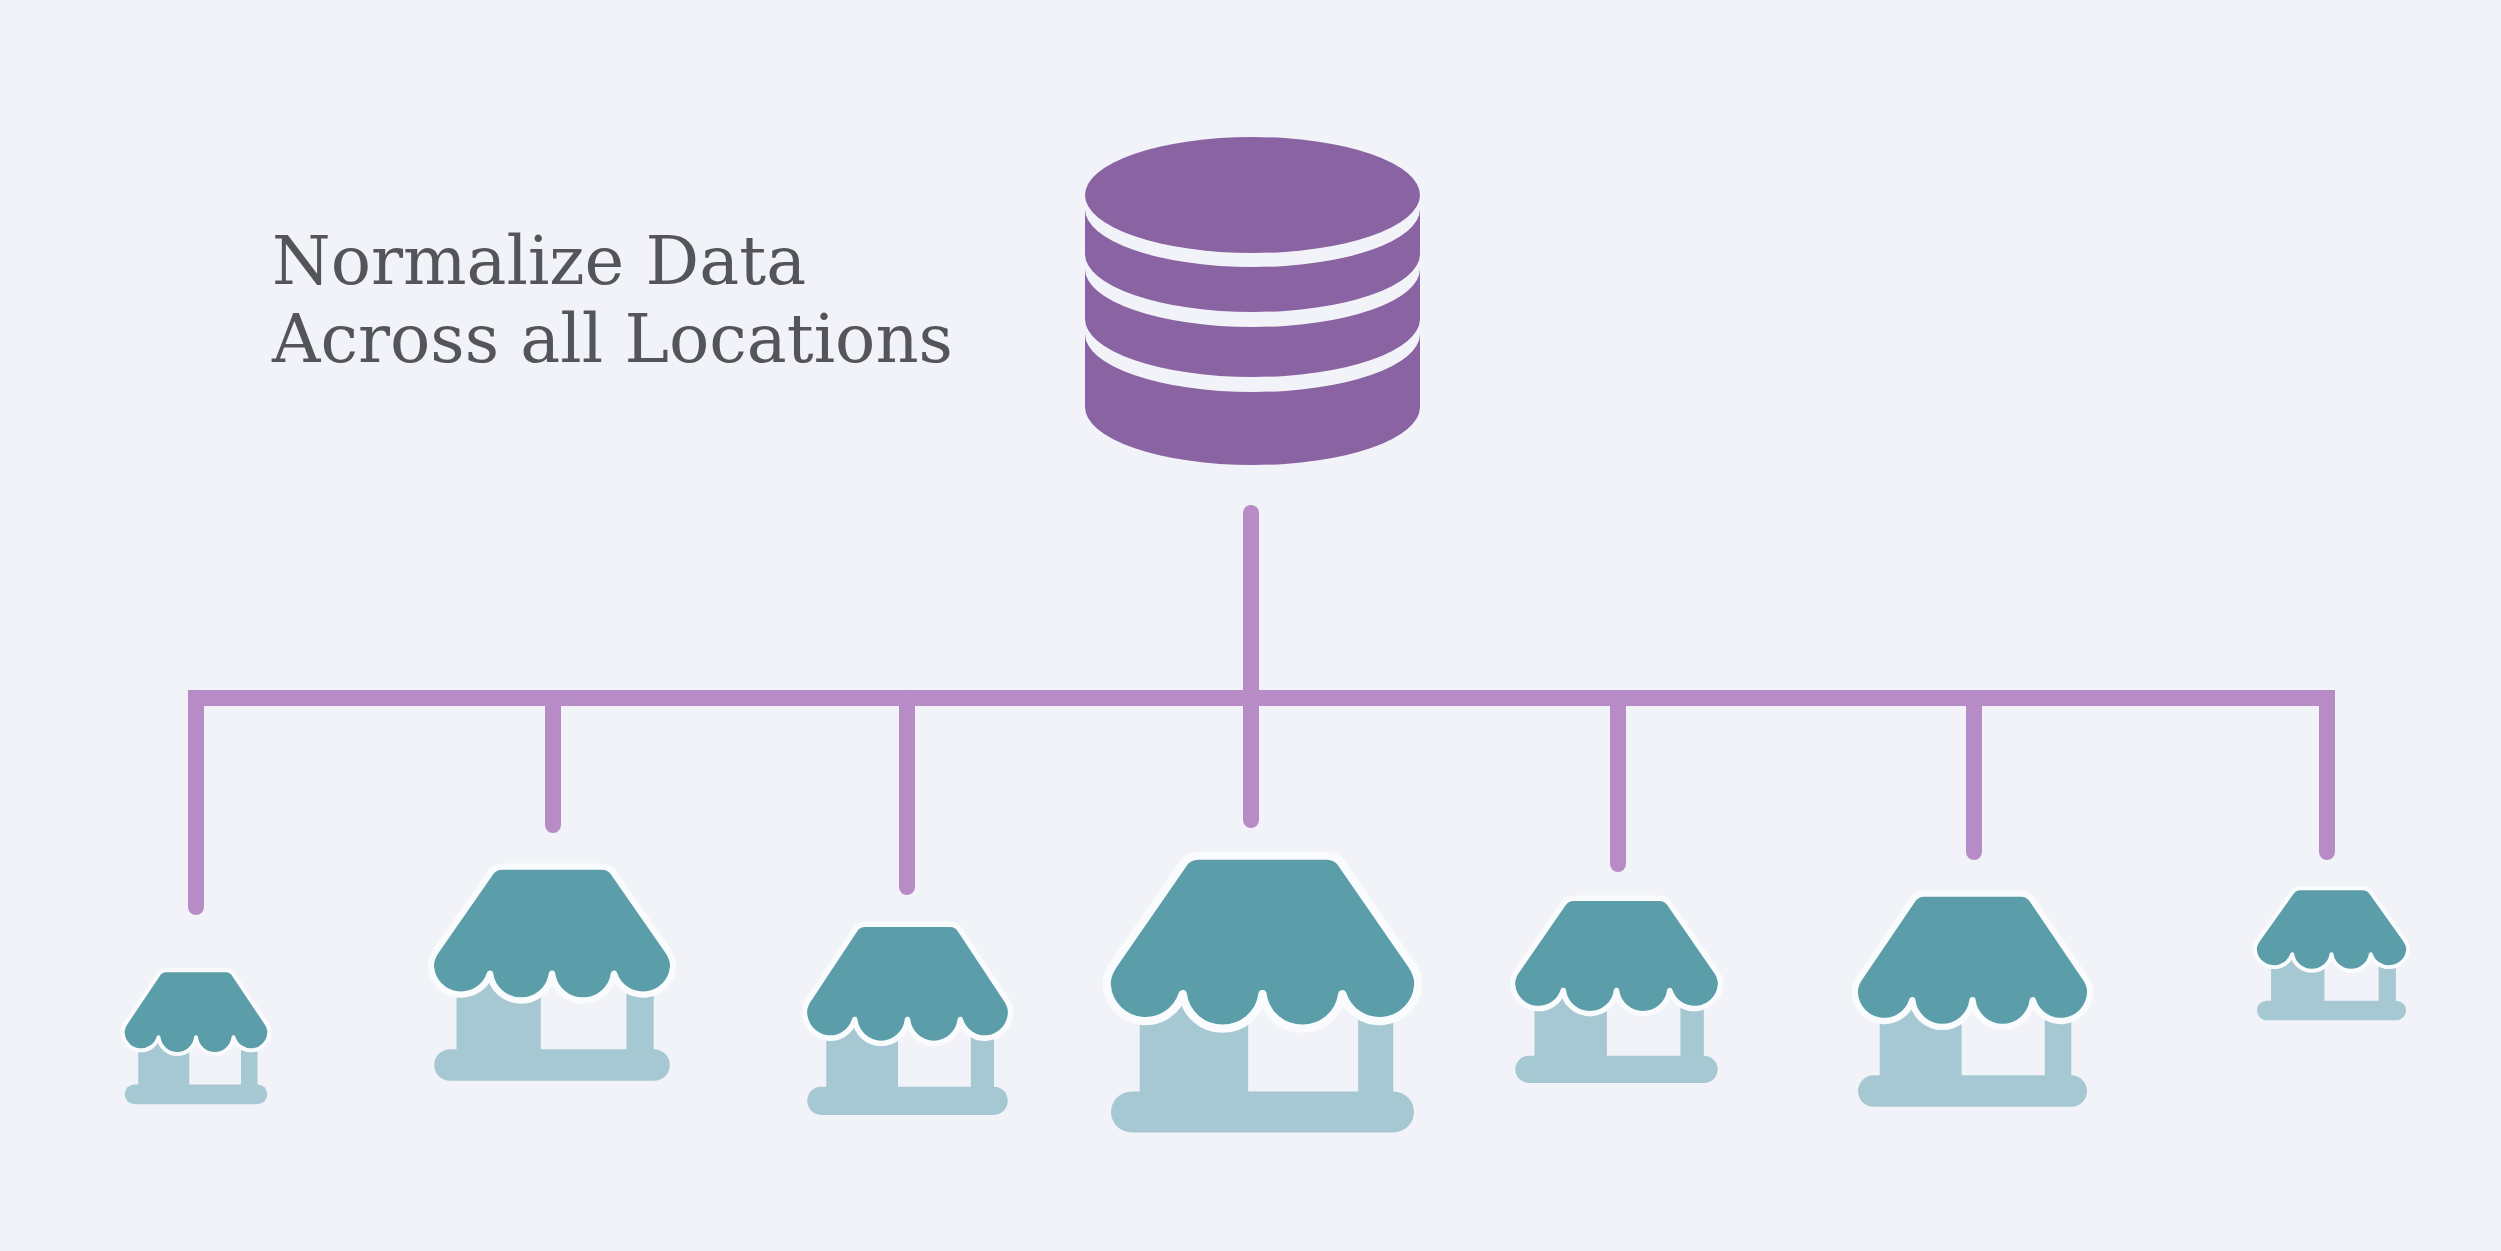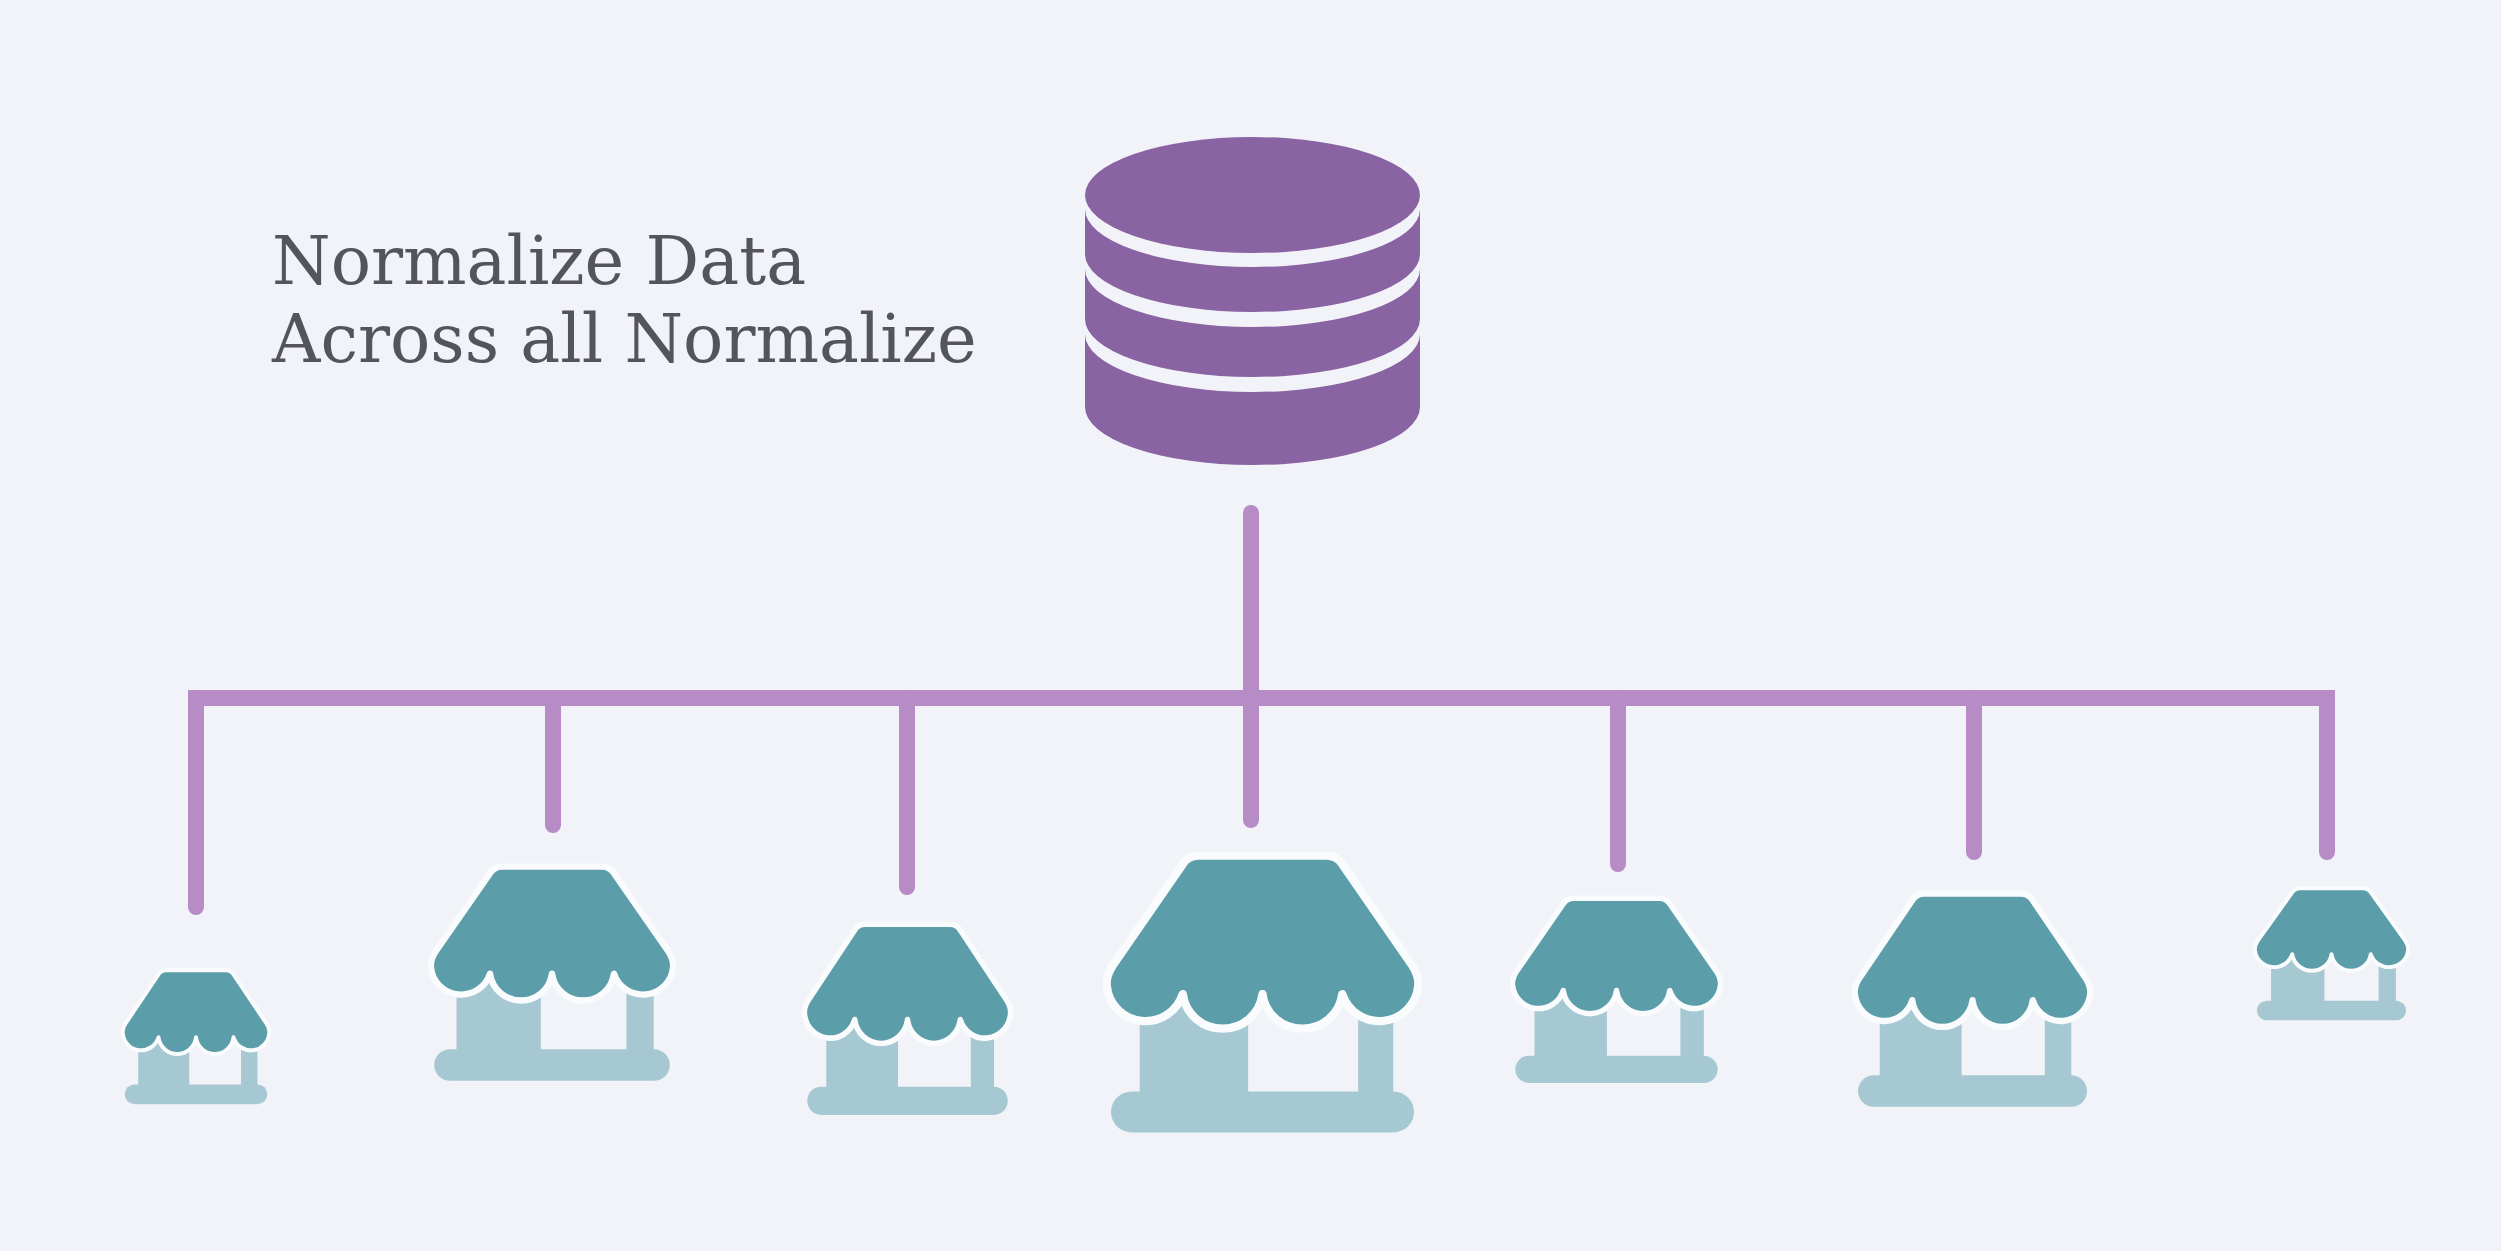--- a/index.html
+++ b/index.html
@@ -91,21 +91,21 @@
         <path d="M0 197 A167.5 58 0 0 0 335 197 L335 270 A167.5 58 0 0 1 0 270 Z"></path>
       </g>
     </symbol>
   </defs>
 </svg>
 
 <div class="canvas">
 
   <div class="title-block">
     <div>Normalize Data</div>
-    <div>Across all Normalize</div>
+    <div>Across all Locations</div>
   </div>
 
   <svg class="layer">
     <path class="connector-bar" d="M188 698 H2335"></path>
     <path class="connector-drops" d="M196 698 V907 M553 698 V825 M907 698 V887 M1251 513 V820 M1618 698 V864 M1974 698 V852 M2327 698 V852"></path>
   </svg>
 
   <svg class="db-icon" viewBox="0 0 335 330" preserveAspectRatio="none" style="left: 1085px; top: 137px; width: 335px; height: 330px;">
     <use href="#db-shape"></use>
   </svg>

